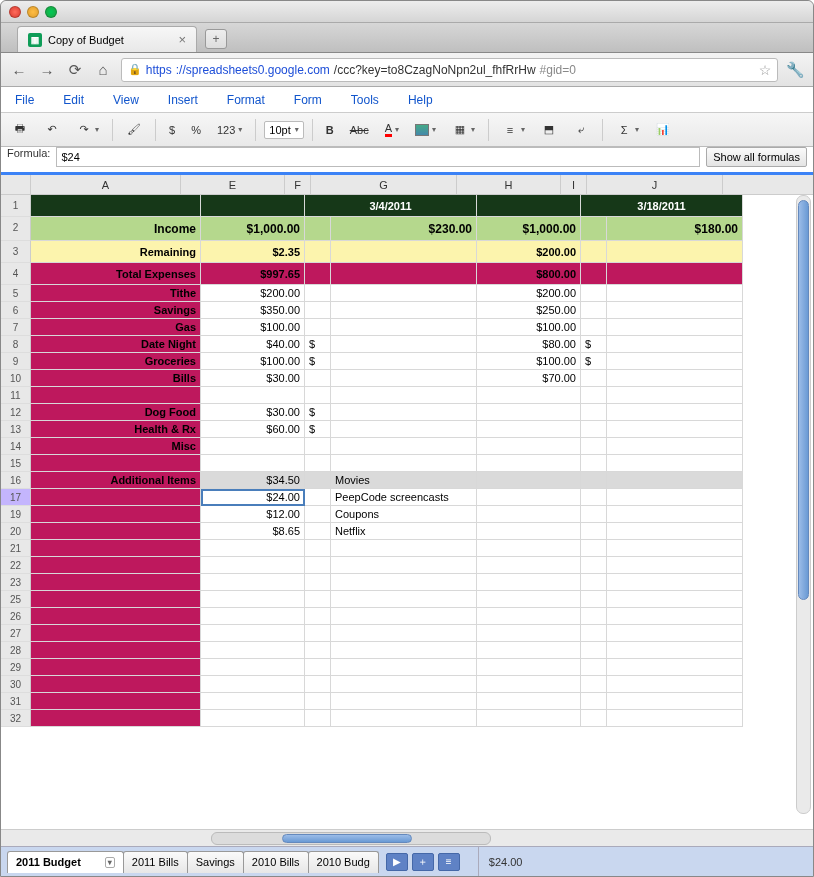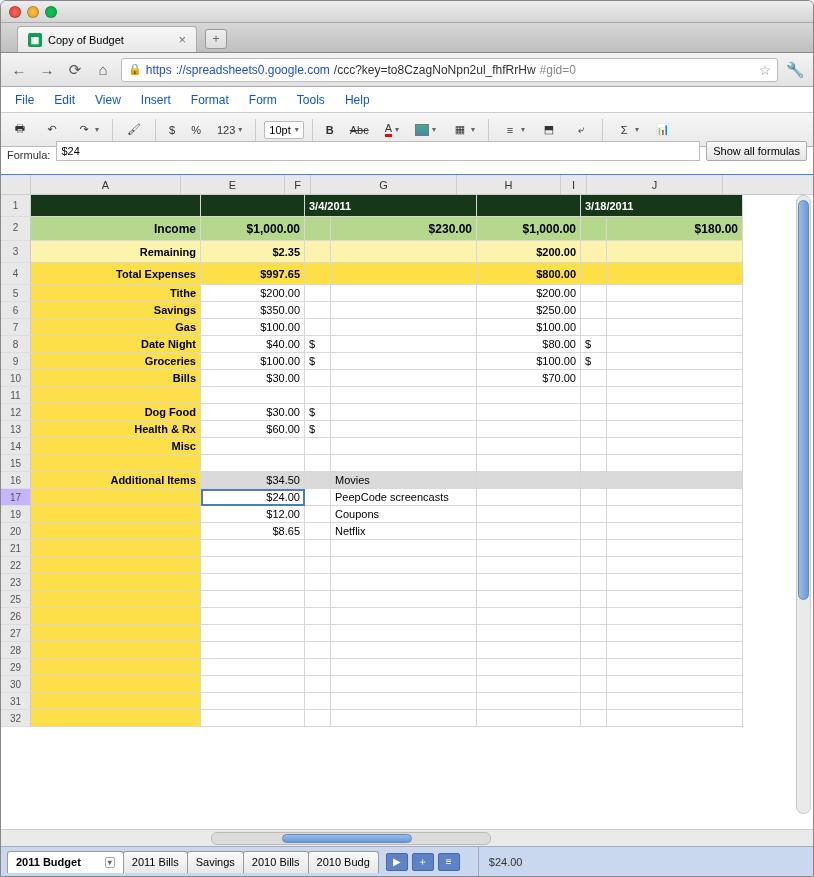--- a/index.html
+++ b/index.html
@@ -17,29 +17,29 @@
 .newtab { width: 22px; height: 20px; border: 1px solid #999; border-radius: 3px; background: linear-gradient(#eee,#ddd); margin-left: 8px; margin-bottom: 3px; display:flex; align-items:center; justify-content:center; color:#666; font-size:12px; }
 .navbar { height: 34px; background: linear-gradient(#f3f3f3,#e3e3e3); border-bottom: 1px solid #aaa; display: flex; align-items: center; padding: 0 8px; gap: 8px; font-size:15px; color:#555; }
 .navbar .navbtn { width:20px; text-align:center; cursor:default; }
 .omnibox { flex: 1; height: 24px; border: 1px solid #bbb; border-radius: 3px; background:#fff; display:flex; align-items:center; padding:0 6px; gap:4px; font-size:12px; color:#333; overflow:hidden; }
 .lock { color:#5b9a4b; font-size:11px; }
 .url-https { color:#1d4ed8; }
 .url-rest { color:#333; }
 .url-frag { color:#888; }
 .star { color:#999; font-size:14px; margin-left:auto; }
 .wrench { font-size:15px; color:#444; }
-.menubar { height: 26px; background: #fff; border-bottom: 1px solid #ccc; display:flex; align-items:center; padding: 0 6px; gap: 4px; }
+.menubar { height: 26px; background: #fff; border-bottom: 1px solid #ccc; display:flex; align-items:center; padding: 0 6px; gap: 13px; }
 .menubar .mi { padding: 4px 8px; color:#15c; font-size:12px; }
 .toolbar { height: 34px; background: linear-gradient(#f6f6f6,#e9e9e9); border-bottom: 1px solid #bbb; display:flex; align-items:center; padding:0 6px; gap:6px; }
 .tbtn { display:flex; align-items:center; gap:3px; padding:3px 4px; border:1px solid transparent; border-radius:2px; font-size:11px; color:#333; }
 .tdd { font-size:8px; color:#666; }
 .sep { width:1px; height:22px; background:#ccc; margin:0 2px; }
 .dd { border:1px solid #bbb; background:#fff; padding:2px 4px; border-radius:2px; display:flex; align-items:center; gap:4px; }
 .ticon { width:16px; height:16px; display:inline-flex; align-items:center; justify-content:center; }
-.formulabar { height: 28px; background:#fff; border-bottom:1px solid #3b82f6; display:flex; align-items:flex-end; padding:13px 6px; gap:6px; }
+.formulabar { height: 28px; background:#fff; border-bottom:3px solid #3b82f6; display:flex; align-items:flex-start; padding:0 6px; gap:6px; }
 .formulabar label { font-size:11px; color:#333; }
 .formulabar input { flex:1; height:20px; border:1px solid #bbb; padding:0 4px; font-size:11px; }
 .formulabar button { height:20px; border:1px solid #aaa; background:linear-gradient(#fafafa,#e4e4e4); border-radius:2px; font-size:11px; padding:0 6px; }
 .sheet-area { flex:1; display:flex; flex-direction:column; background:#fff; overflow:hidden; position:relative; }
 .grid { flex:1; overflow:hidden; display:flex; }
 .colhdrs { height:20px; display:flex; background:#e8e8e8; border-bottom:1px solid #ccc; }
 .colhdrs .ch { border-right:1px solid #ccc; text-align:center; font-size:11px; color:#333; line-height:20px; }
 .corner { width:30px; height:20px; background:#e8e8e8; border-right:1px solid #ccc; border-bottom:1px solid #ccc; }
 .ch-A{width:150px;} .ch-E{width:104px;} .ch-F{width:26px;} .ch-G{width:146px;} .ch-H{width:104px;} .ch-I{width:26px;} .ch-J{width:136px;}
 .rows { }
@@ -49,22 +49,22 @@
 .row.h3 { height:22px; }
 .row.h4 { height:22px; }
 .rh { width:30px; background:#e8e8e8; border-right:1px solid #ccc; border-bottom:1px solid #ddd; text-align:center; font-size:10px; color:#555; line-height:17px; }
 .row.h1 .rh,.row.h2 .rh,.row.h3 .rh,.row.h4 .rh { line-height:22px; }
 .cell { border-right:1px solid #d8d8d8; border-bottom:1px solid #d8d8d8; font-size:11px; padding:0 4px; line-height:17px; overflow:hidden; white-space:nowrap; }
 .row.h1 .cell { line-height:22px; }
 .row.h2 .cell { line-height:24px; font-size:12px; }
 .row.h3 .cell { line-height:22px; }
 .row.h4 .cell { line-height:22px; }
 .c-A{width:170px;} .c-E{width:104px;} .c-F{width:26px;} .c-G{width:146px;} .c-H{width:104px;} .c-I{width:26px;} .c-J{width:136px;}
-.right{ text-align:right; } .bold{ font-weight:bold; } .center{ text-align:left; }
-.bg-pink{ background:#fde047; } .bg-darkgreen{ background:#163818; color:#fff; } .bg-lightgreen{ background:#b5d88d; } .bg-yellow{ background:#fcf4ad; } .bg-gray{ background:#dadada; }
+.right{ text-align:right; } .bold{ font-weight:bold; } .center{ text-align:center; }
+.bg-pink{ background:#be185d; } .bg-darkgreen{ background:#163818; color:#fff; } .bg-lightgreen{ background:#b5d88d; } .bg-yellow{ background:#fcf4ad; } .bg-gray{ background:#dadada; }
 .sel { outline:2px solid #4a7ebb; outline-offset:-2px; }
 .vscroll { position:absolute; right:2px; top:20px; bottom:32px; width:15px; background:#eaeaea; border:1px solid #ccc; border-radius:7px; }
 .vscroll .thumb { position:absolute; left:1px; right:1px; top:4px; height:400px; background:linear-gradient(90deg,#9bbce8,#6a9ad4); border-radius:6px; border:1px solid #6489bd; }
 .hscrollbar { height:17px; background:#eaeaea; border-top:1px solid #ccc; display:flex; align-items:center; }
 .hscrollbar .track { margin-left:210px; width:280px; height:13px; background:#dcdcdc; border:1px solid #bbb; border-radius:6px; position:relative; }
 .hscrollbar .thumb { position:absolute; top:1px; left:70px; width:130px; height:9px; background:linear-gradient(#9bbce8,#6a9ad4); border-radius:5px; border:1px solid #6489bd; }
 .sheettabs { height:30px; background:#c9d7ef; border-top:1px solid #aab; display:flex; align-items:center; padding:0 6px; gap:0; }
 .stab { height:22px; border:1px solid #999; border-bottom:none; background:linear-gradient(#fafafa,#e7e7e7); padding:0 8px; display:flex; align-items:center; font-size:11px; border-radius:3px 3px 0 0; margin-right:-1px;gap:20px; }
 .stab.active { background:#fff; font-weight:bold; }
 .stab .dd2 { font-size:8px; margin-left:4px; color:#666; border:1px solid #aaa; padding:0 2px; border-radius:2px; }

